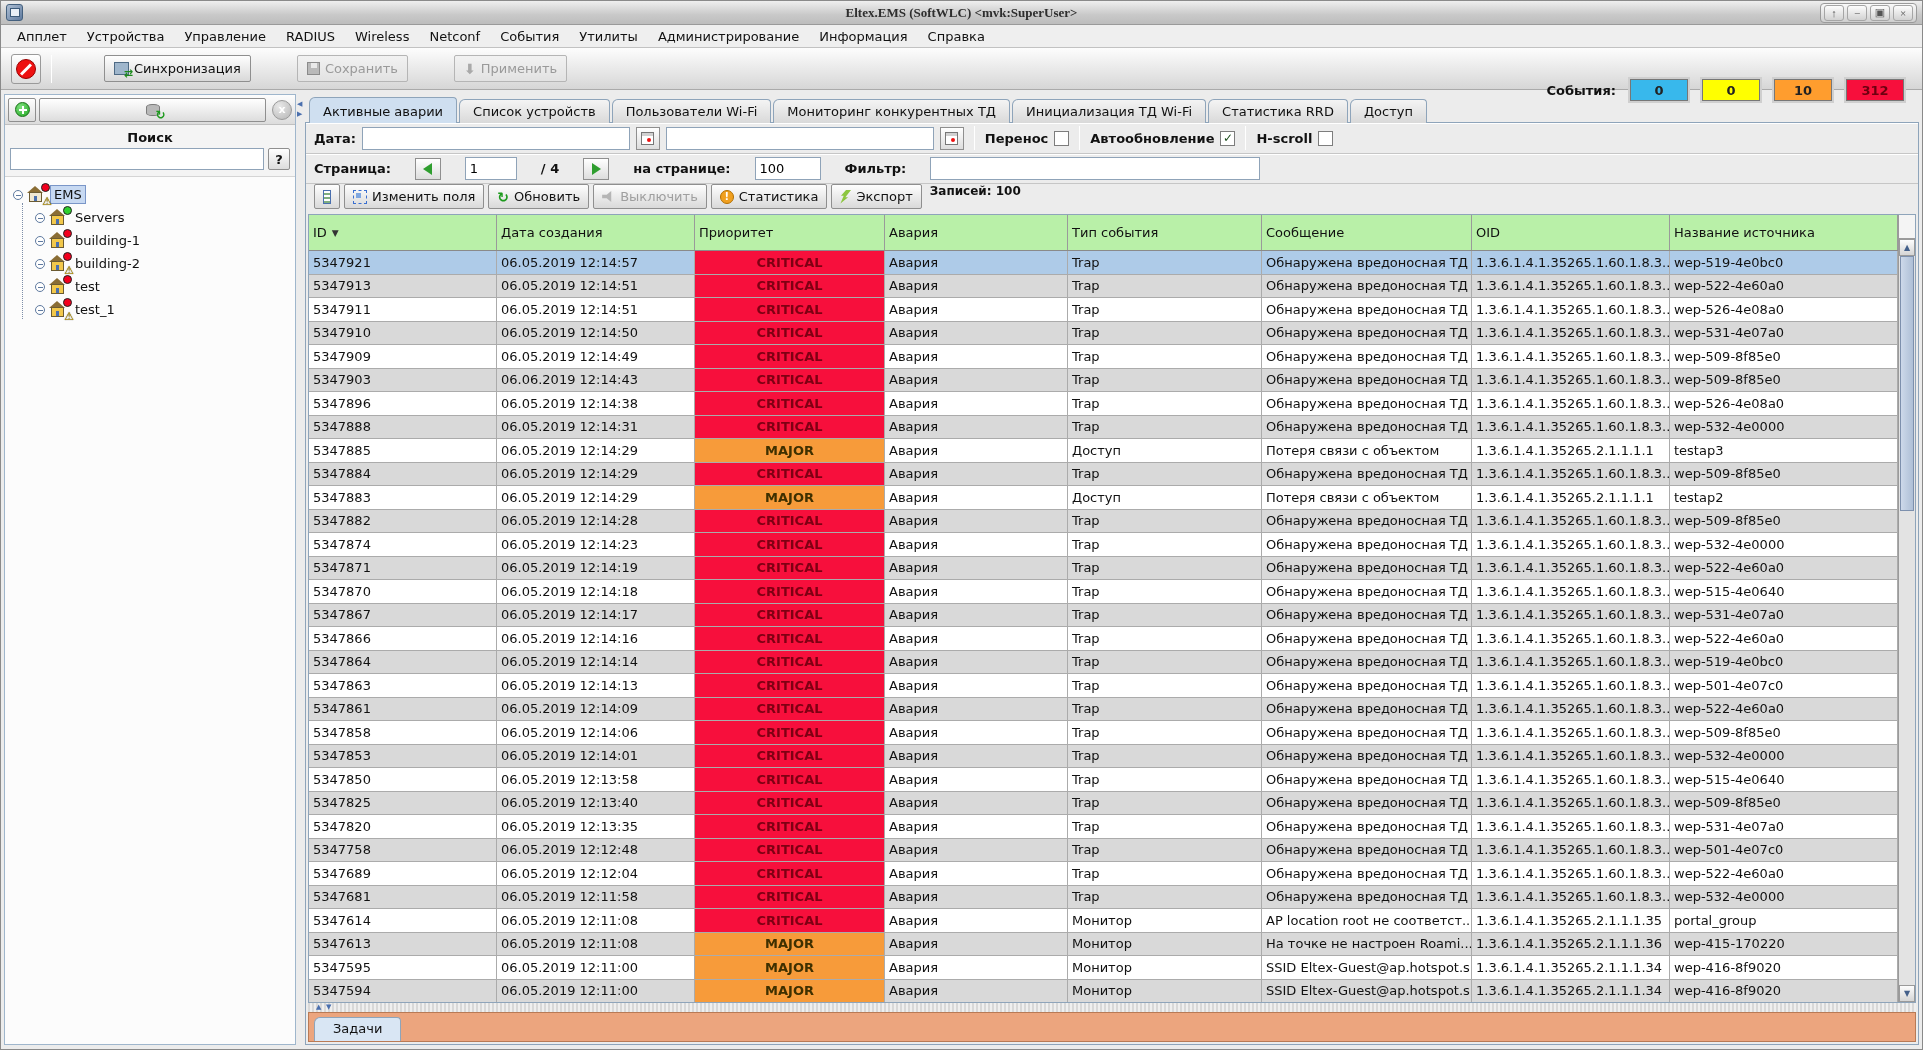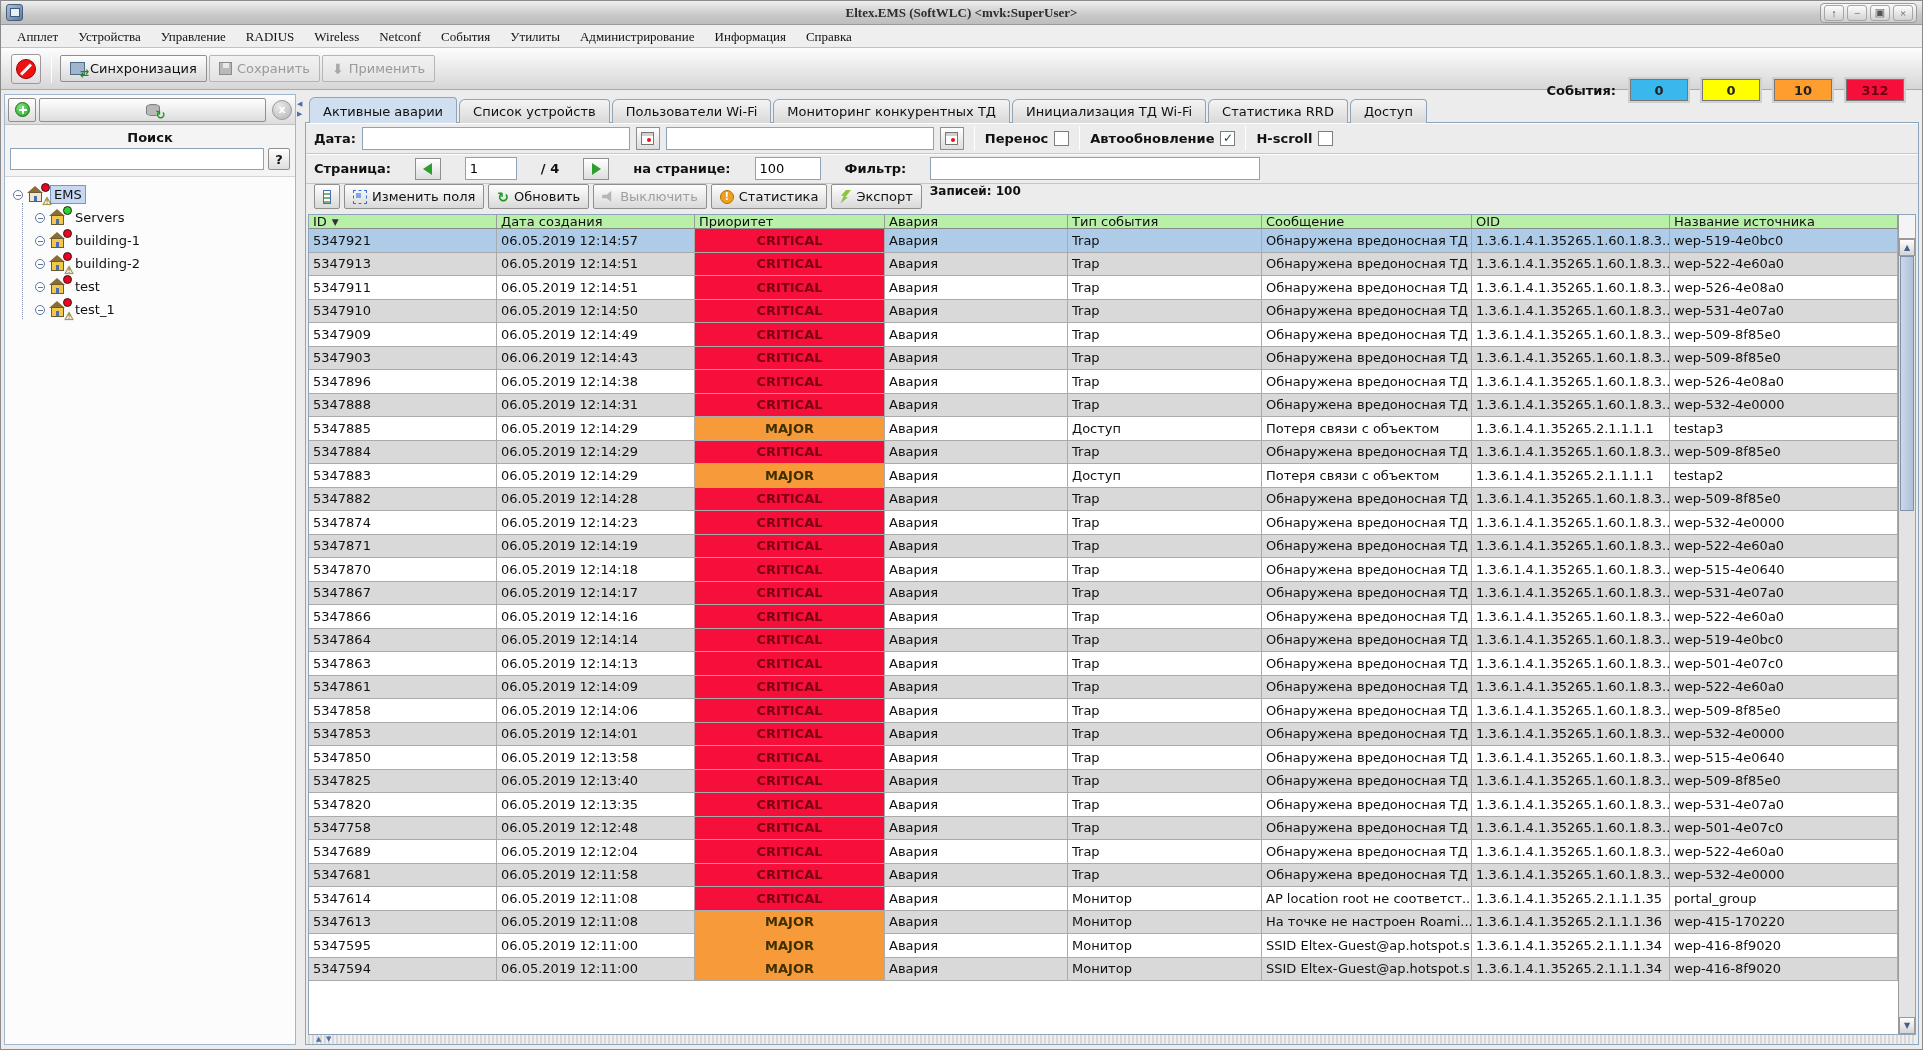--- a/index.html
+++ b/index.html
@@ -14,33 +14,33 @@
   .app-icon { width:17px; height:17px; margin-left:5px; border-radius:3px;
     background:linear-gradient(135deg,#aebfd4,#5f7a9e); border:1px solid #44607e; position:relative; }
   .app-icon::after { content:""; position:absolute; left:3px; top:3px; width:8px; height:7px; background:#e8eef6; border:1px solid #3c5a7a; }
   .title-text { position:absolute; left:0; right:0; text-align:center; font-weight:bold; color:#2e2e2e; }
   .win-controls { margin-left:auto; margin-right:5px; display:flex; gap:3px; background:linear-gradient(#fafafa,#cfcfcf);
     border:1px solid #9a9a9a; border-radius:4px; padding:1px 3px; z-index:2; }
   .win-btn { width:20px; height:16px; display:flex; align-items:center; justify-content:center;
     font-size:11px; color:#555; background:linear-gradient(#fdfdfd,#d2d2d2); border:1px solid #a5a5a5; border-radius:3px; cursor:default; }
 
   
-  .menubar { height:23px; background:#efefef; border-bottom:1px solid #c2c2c2; display:flex; align-items:center; padding-left:6px; flex:0 0 auto;font-family:Liberation Serif, serif; }
+  .menubar { height:23px; background:#efefef; border-bottom:1px solid #c2c2c2; display:flex; align-items:center; padding-left:6px; flex:0 0 auto; }
   .menu-item { padding:0 10px; line-height:23px; cursor:default; }
 
   
   .toolbar { height:42px; background:linear-gradient(#fdfdfd,#e2e2e2 70%,#d6d6d6); border-bottom:1px solid #aaa;
     display:flex; align-items:center; padding:0 10px; flex:0 0 auto; }
   .stop-btn { width:30px; height:30px; border:1px solid #9a9a9a; border-radius:3px; background:linear-gradient(#fff,#ddd);
     display:flex; align-items:center; justify-content:center; margin-right:10px; }
   .stop-glyph { width:20px; height:20px; border-radius:50%; background:#e11; border:1px solid #900; position:relative; }
   .stop-glyph::after { content:""; position:absolute; left:2px; top:8px; width:14px; height:3px; background:#fff; transform:rotate(-45deg); }
   .tb-sep { width:1px; height:28px; background:#b5b5b5; border-right:1px solid #fff; margin:0 8px 0 0; }
   .tb-btn { height:27px; display:flex; align-items:center; gap:5px; padding:0 9px; border:1px solid #8f8f8f; border-radius:2px;
-    background:linear-gradient(#fefefe,#d9d9d9); margin-right:2px; white-space:nowrap; }
+    background:linear-gradient(#fefefe,#d9d9d9); margin-right:2px; white-space:nowrap;margin-left:44px; }
   .tb-btn.disabled { color:#9a9a9a; border-color:#b5b5b5; background:linear-gradient(#f2f2f2,#e2e2e2); }
   .ic-sync { width:15px; height:13px; background:#9fb6cc; border:1px solid #4e6a84; position:relative; }
   .ic-sync::after { content:"⇄"; position:absolute; right:-5px; bottom:-6px; color:#1d8a1d; font-size:11px; font-weight:bold; }
   .ic-save { width:13px; height:13px; background:#b9b9b9; border:1px solid #8b8b8b; position:relative; }
   .ic-save::after { content:""; position:absolute; left:3px; top:0; width:6px; height:5px; background:#e9e9e9; }
   .ic-apply { color:#a9a9a9; font-size:14px; font-weight:bold; }
   .events-group { margin-left:auto; display:flex; align-items:center; gap:14px; padding-right:8px;margin-top:43px; }
   .events-label { font-weight:bold; }
   .counter { width:58px; height:22px; display:flex; align-items:center; justify-content:center; font-weight:bold;
     border:1px solid #777; box-shadow:0 0 0 2px #cfcfcf; color:#222; }
@@ -128,21 +128,21 @@
   .ic-refresh { color:#1d9a1d; font-weight:bold; font-size:14px; line-height:14px; }
   .ic-mute { width:13px; height:11px; background:#b5b5b5; clip-path:polygon(0 35%,35% 35%,70% 0,70% 100%,35% 65%,0 65%); }
   .ic-stat { width:14px; height:14px; border-radius:50%; background:#f0a020; border:1px solid #b36f00; color:#fff; font-weight:bold; font-size:10px;
     display:flex; align-items:center; justify-content:center; }
   .ic-export { width:11px; height:14px; background:#8cc63f; clip-path:polygon(55% 0,100% 0,45% 55%,70% 55%,0 100%,30% 45%,5% 45%); border:0; }
   .records-label { font-weight:bold; margin-left:4px; font-size:12px; }
 
   
   .table-wrap { flex:1; margin:0 2px 0 2px; border:1px solid #8ea4ba; background:#fff; display:flex; min-height:0; }
   .grid { flex:1; display:flex; flex-direction:column; min-width:0; overflow:hidden; }
-  .thead { height:14px; display:flex; background:#b9f0a8; border-bottom:1px solid #8a8a8a; flex:0 0 auto; }
+  .thead { height:36px; display:flex; background:#b9f0a8; border-bottom:1px solid #8a8a8a; flex:0 0 auto; }
   .th { padding:3px 4px; border-right:1px solid #9a9a9a; white-space:nowrap; overflow:hidden; display:flex; align-items:center; gap:5px; }
   .sort-arrow { font-size:9px; color:#333; }
   .tbody { flex:1; overflow:hidden; }
   .tr { height:23.5px; display:flex; border-bottom:1px solid #ababab; background:#fff; }
   .tr.alt { background:#d9d9d9; }
   .tr.selected { background:#aecbe8; }
   .td { padding:2px 4px; border-right:1px solid #ababab; white-space:nowrap; overflow:hidden; display:flex; align-items:center; }
   .td.priority { justify-content:center; font-weight:bold; }
   .c0{width:188px;} .c1{width:198px;} .c2{width:190px;} .c3{width:183px;} .c4{width:194px;} .c5{width:210px;} .c6{width:198px;} .c7{flex:1;}
 
@@ -765,17 +765,20 @@
             <div class="vs-btn">
                 <span>▼</span>
               </div>
           </div>
         </div>
 
         <div class="hsplit">
           <span class="arr a1">▲</span>
           <span class="arr a2">▼</span>
         </div>
+        <div class="bottom-bar">
+          <div class="bottom-tab">Задачи</div>
+        </div>
 
       </div>
     </div>
   </div>
 </div>
 
 </body></html>

